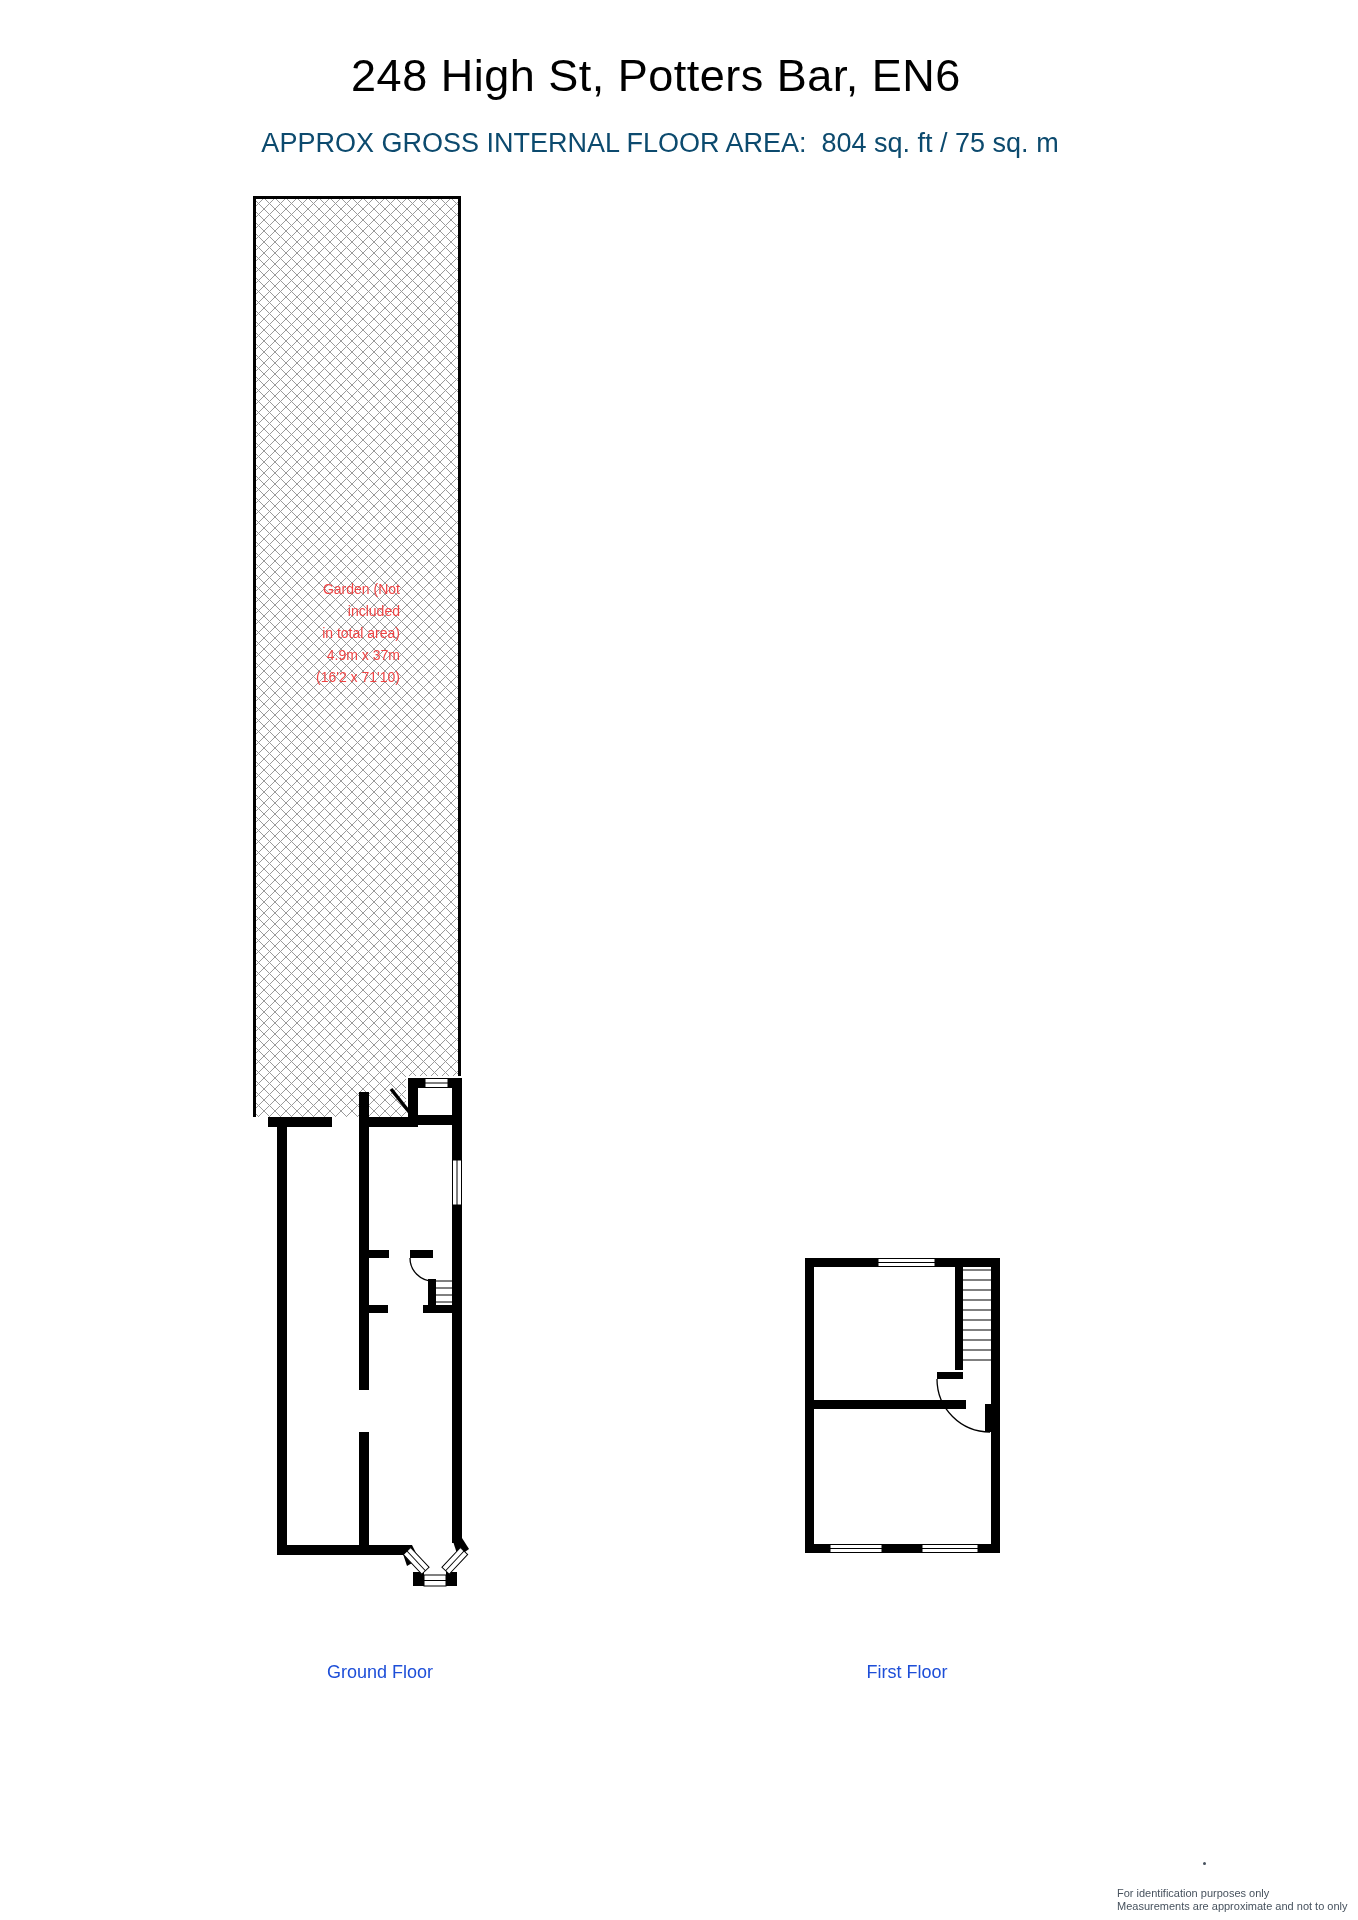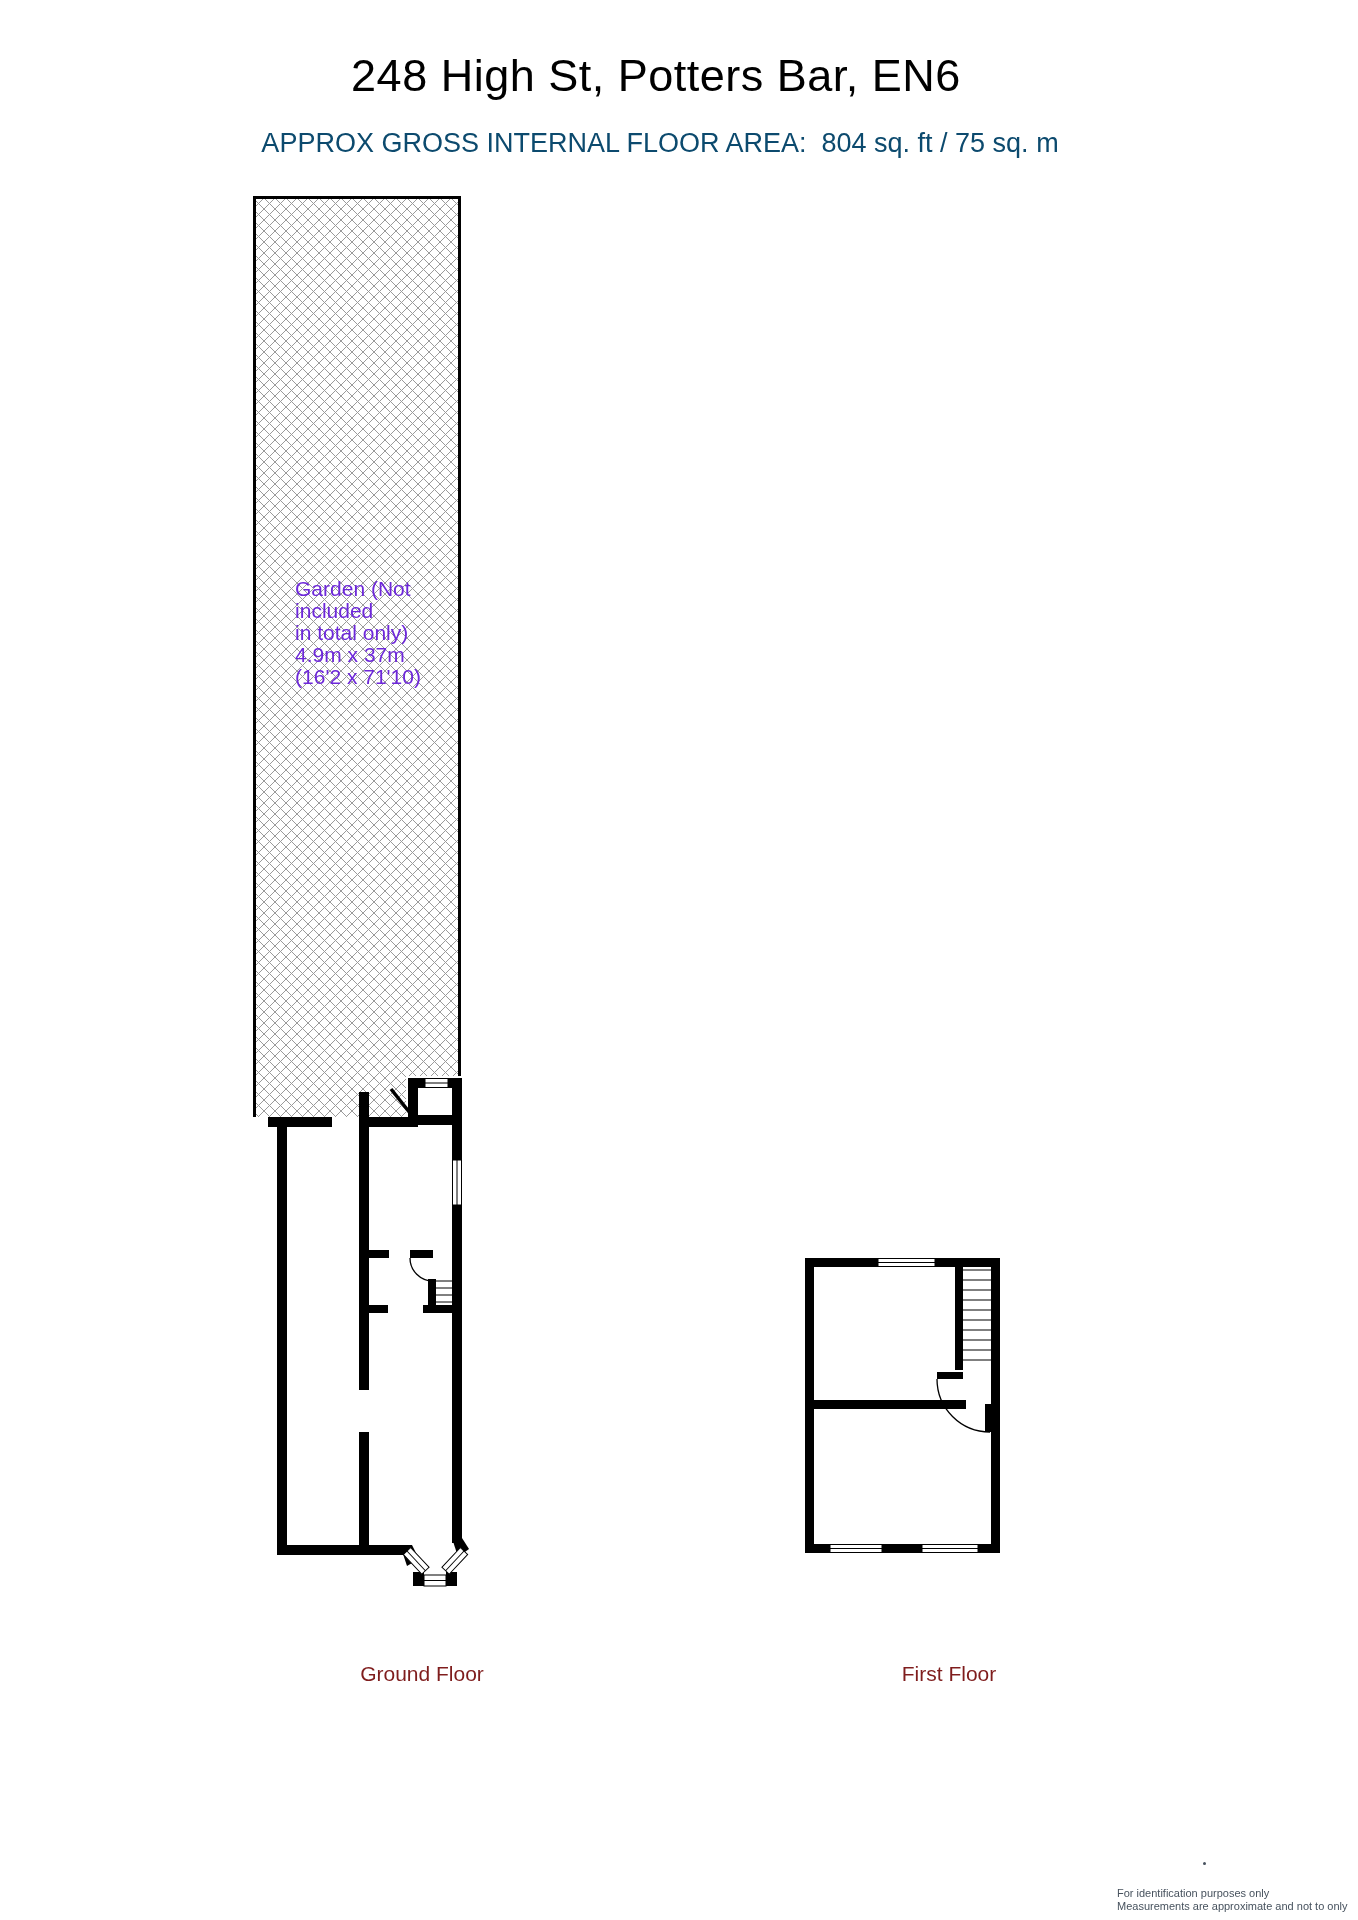--- a/index.html
+++ b/index.html
@@ -27,33 +27,32 @@
     top: 128px; left: 660px;
     transform: translateX(-50%);
     font-size: 27px;
     white-space: pre;
     color: #0c4a6e;
   }
   .garden-label {
     position: absolute;
     top: 578px; left: 358px;
     transform: translateX(-50%);
-    font-size: 21px;
+    font-size: 14px;
     line-height: 22px;
-    text-align: left;
-    white-space: nowrap;
-    color: #6d28d9;
+    text-align: right;
+    white-space: nowrap;
+    color: #ef4444;
   }
   .floor-label {
     position: absolute;
-    font-size: 21px;
-    transform: translateX(-50%);
-    white-space: nowrap;
-    color: #7f1d1d;
-    margin-left: 42px;
+    font-size: 18px;
+    transform: translateX(-50%);
+    white-space: nowrap;
+    color: #1d4ed8;
   }
   .floor-label.ground { top: 1662px; left: 380px; }
   .floor-label.first  { top: 1662px; left: 907px; }
   .disclaimer {
     position: absolute;
     top: 1871px; left: 1117px;
     font-size: 11px;
     line-height: 13px;
     color: #47525e;
     white-space: nowrap;
@@ -176,21 +175,21 @@
       <path d="M963 1270 H991 M963 1280 H991 M963 1290 H991 M963 1300 H991 M963 1310 H991
                M963 1320 H991 M963 1330 H991 M963 1340 H991 M963 1350 H991 M963 1360 H991" fill="none"></path>
     </g>
 
     <path d="M937 1379 A53 53 0 0 0 990 1432" fill="none" stroke="#000" stroke-width="1.3"></path>
   </svg>
 
   <div class="garden-label">
     <div>Garden (Not</div>
     <div>included</div>
-    <div>in total only)</div>
+    <div>in total area)</div>
     <div>4.9m x 37m</div>
     <div>(16'2 x 71'10)</div>
   </div>
 
   <div class="floor-label ground">Ground Floor</div>
   <div class="floor-label first">First Floor</div>
 
   <div class="disclaimer-dot"></div>
   <div class="disclaimer">
     <div>For identification purposes only</div>

